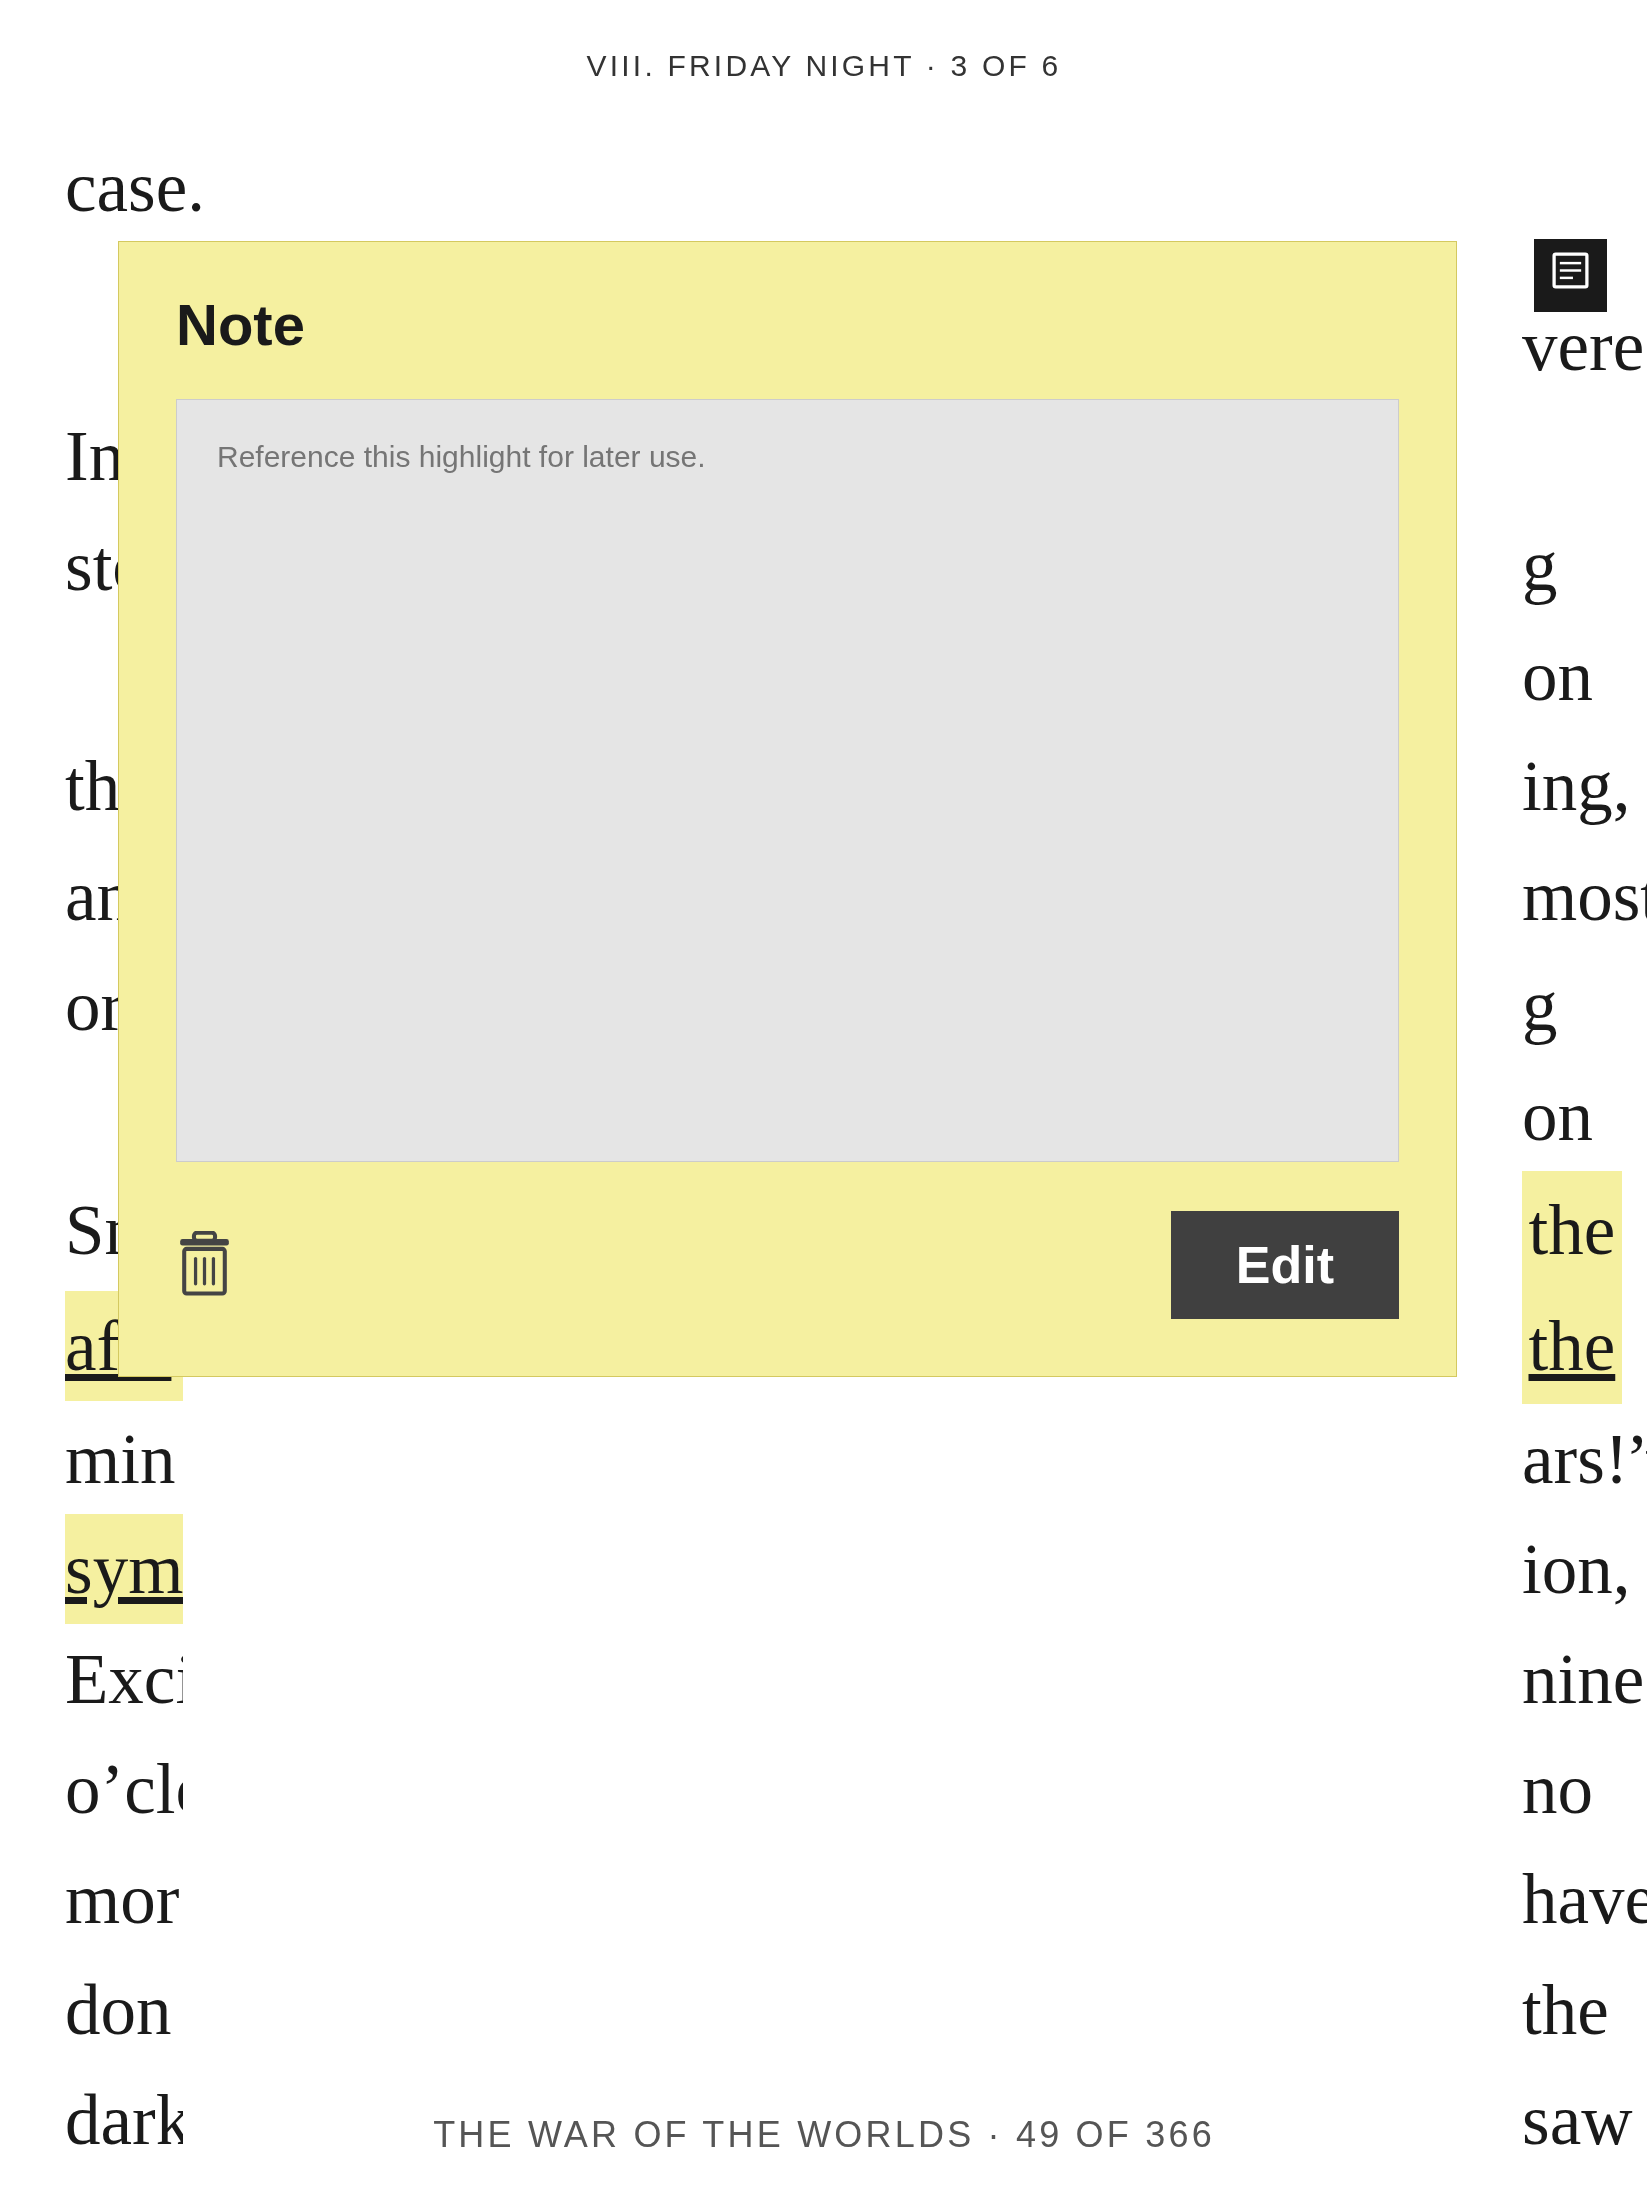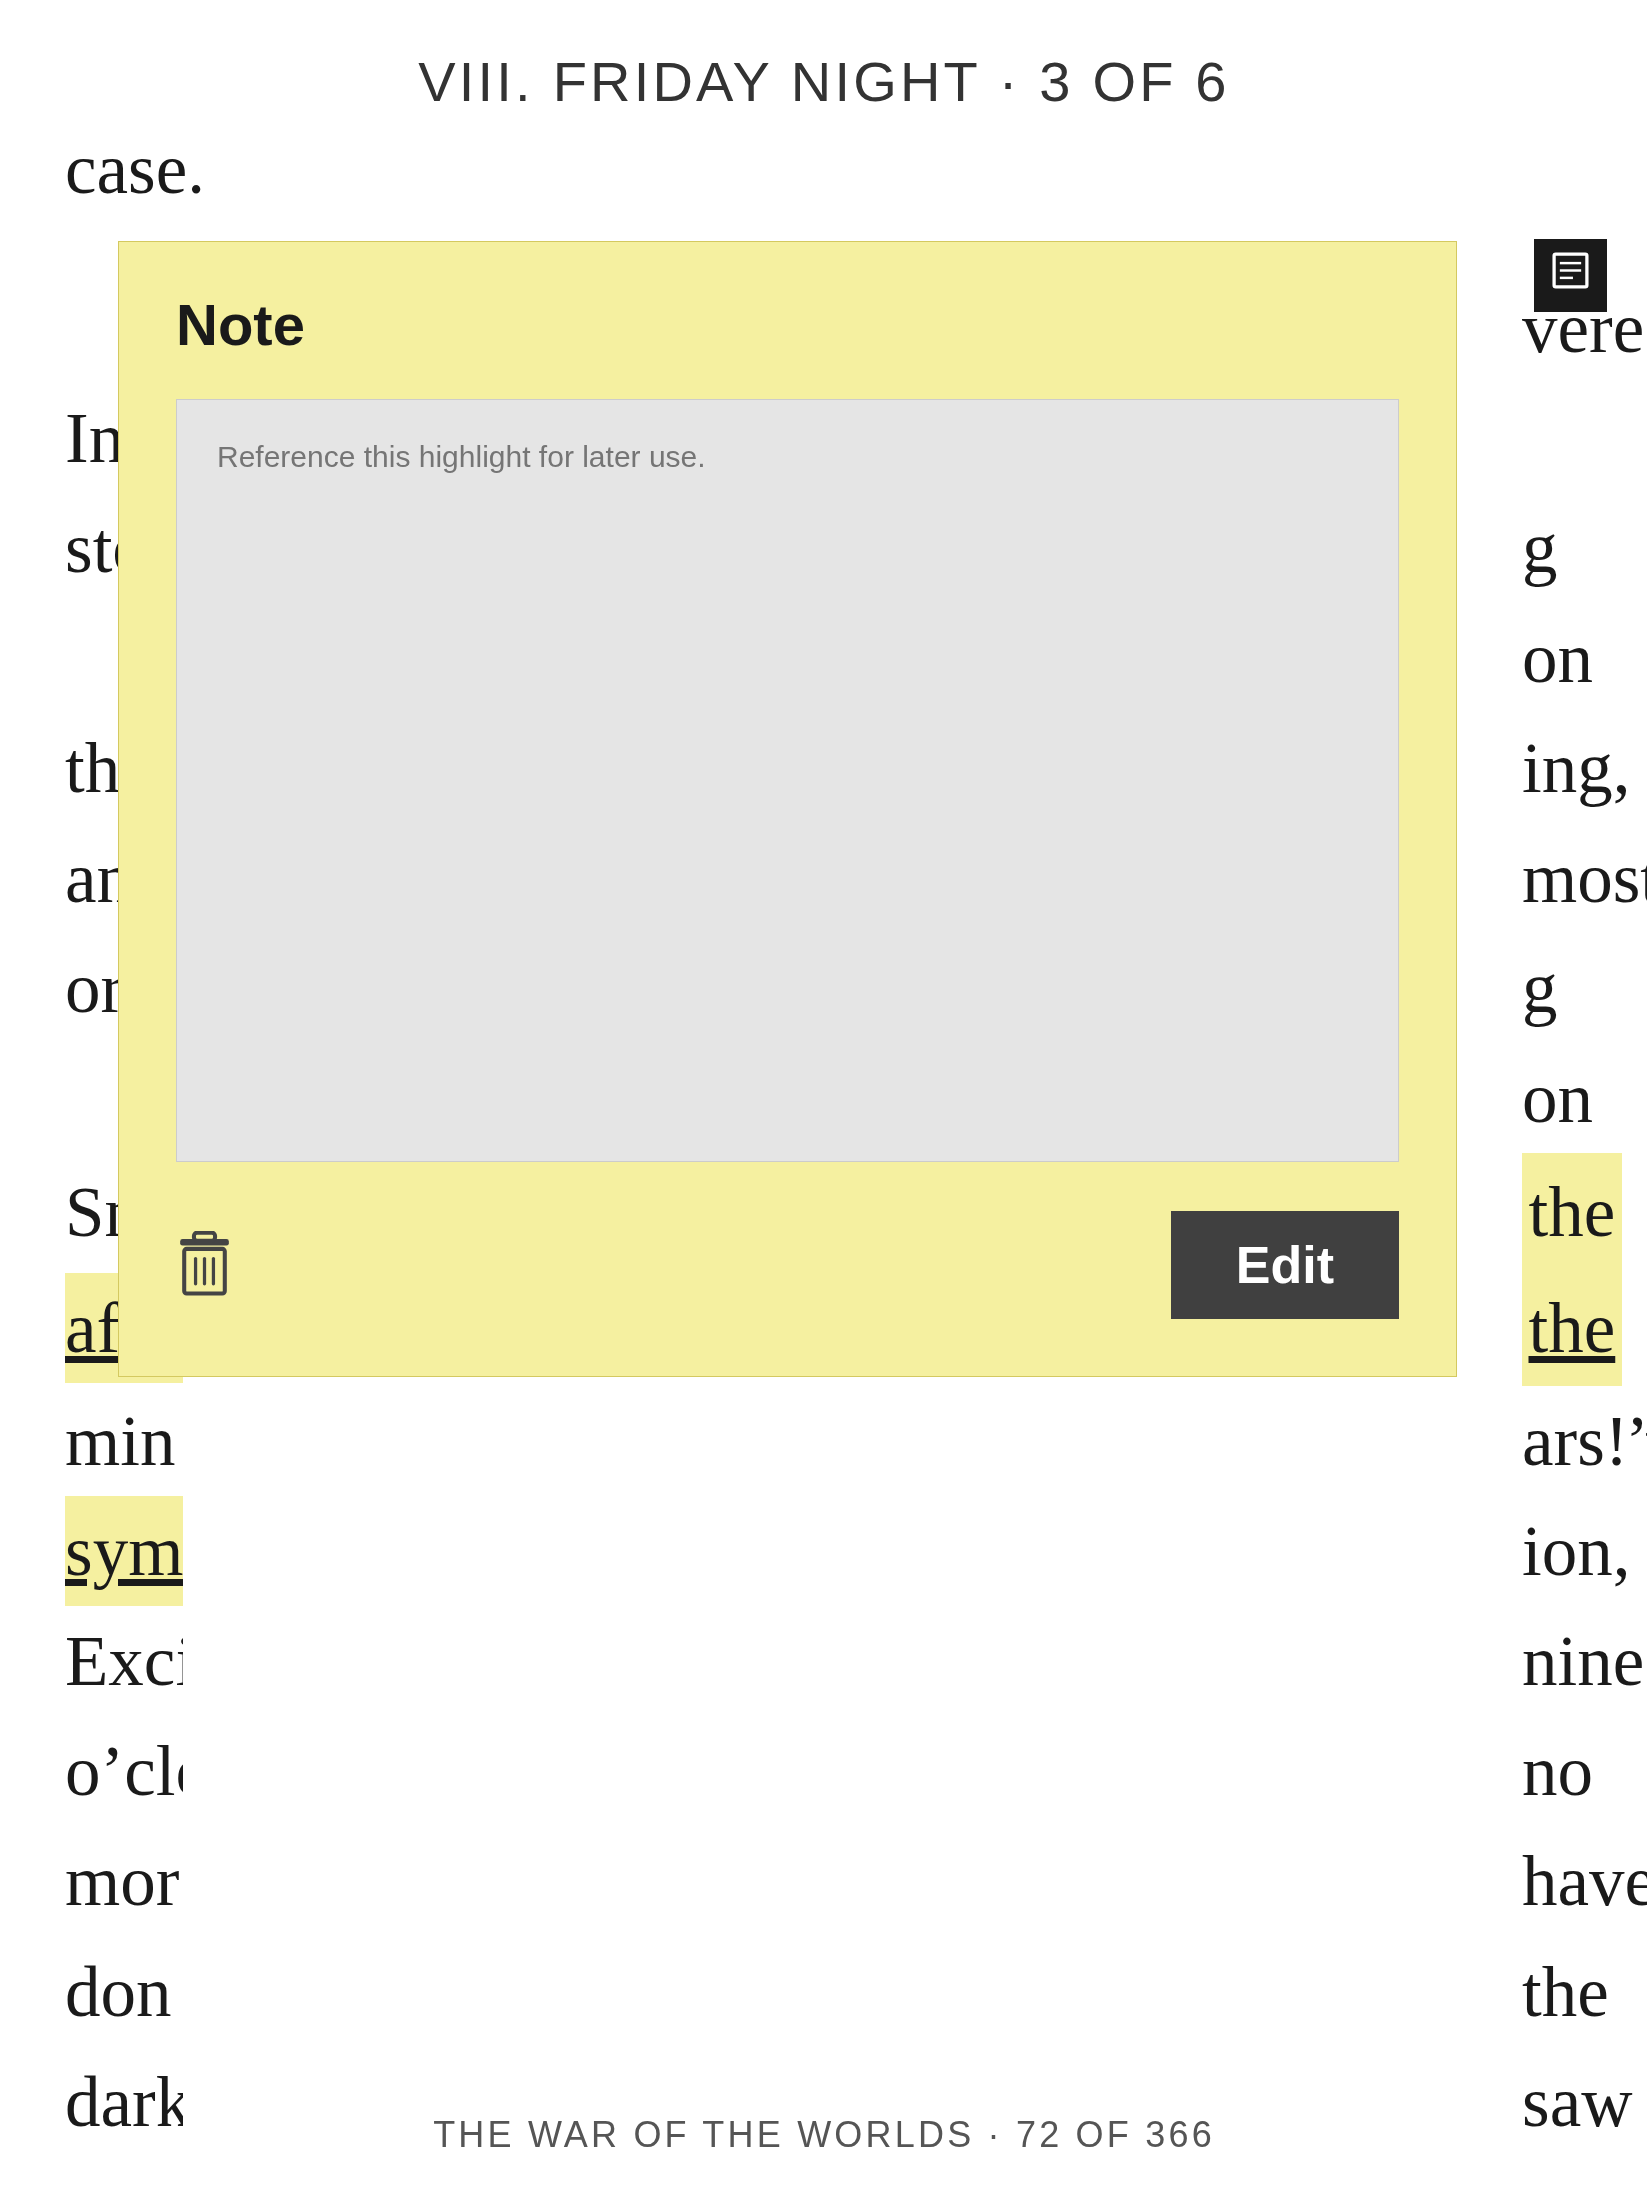--- a/index.html
+++ b/index.html
@@ -20,23 +20,24 @@
     .page-container {
       width: 100%;
       height: 100%;
       position: relative;
       padding: 49px 65px 65px 65px;
     }
 
     .chapter-header {
       text-align: center;
       font-family: Arial, Helvetica, sans-serif;
-      font-size: 56px;
+      font-size: 30px;
       letter-spacing: 3.2px;
       color: #333333;
+      margin-bottom: 49px;
       font-weight: normal;
     }
 
     
     .note-overlay {
       position: absolute;
       top: 241px;
       left: 118px;
       width: 1339px;
       background-color: #f5f0a0;
@@ -270,17 +271,17 @@
         <line x1="12" y1="16" x2="38" y2="16" stroke="white" stroke-width="3"></line>
         <line x1="12" y1="25" x2="38" y2="25" stroke="white" stroke-width="3"></line>
         <line x1="12" y1="34" x2="28" y2="34" stroke="white" stroke-width="3"></line>
       </svg>
     </span>
   </div>
 
   <div class="footer-text">
     <span>THE WAR OF THE WORLDS</span>
     <span> · </span>
-    <span>72 OF 366</span>
+    <span>49 OF 366</span>
   </div>
 
 </div>
 
 
 </body></html>

